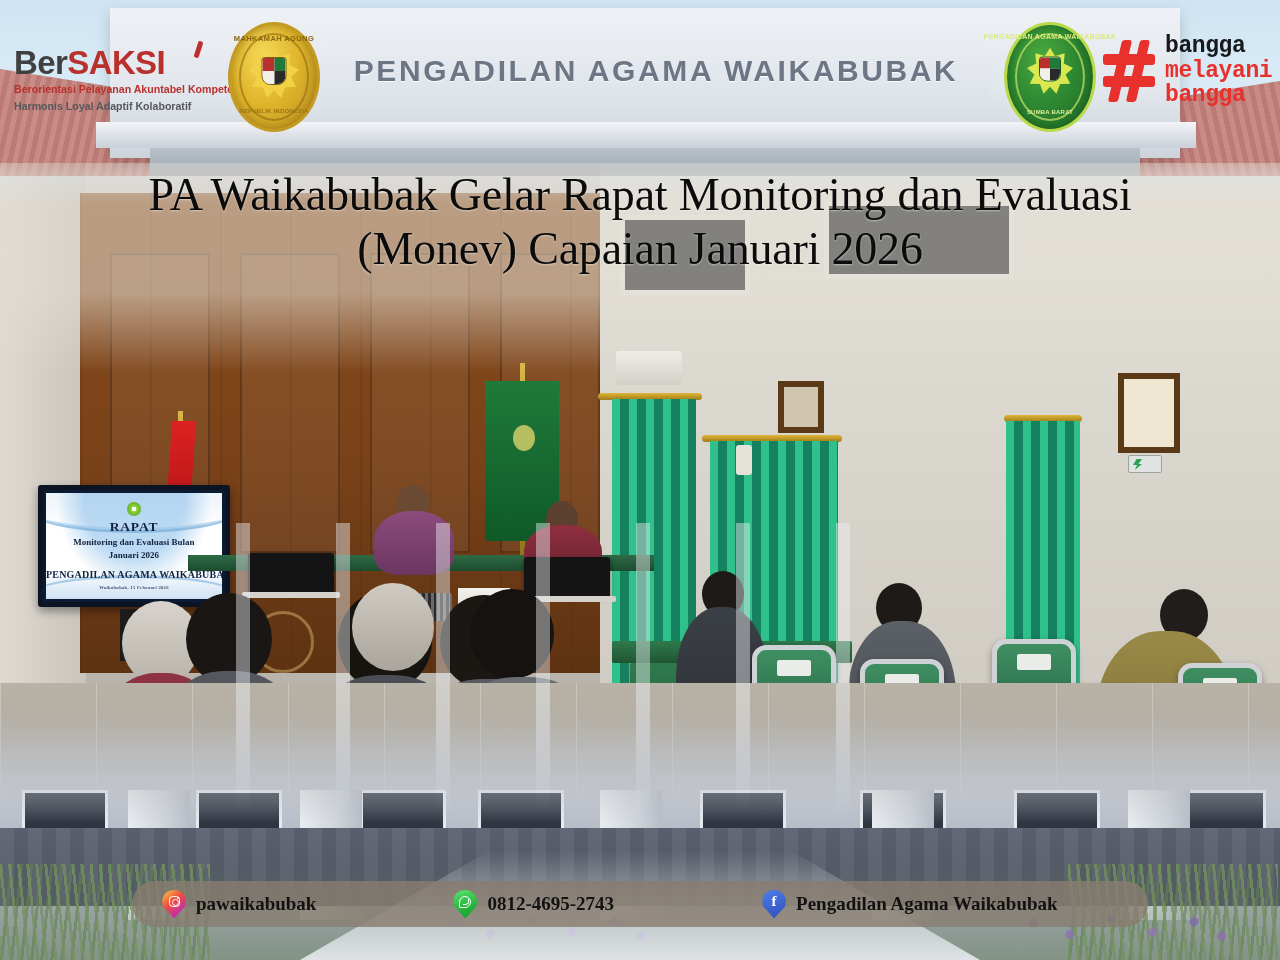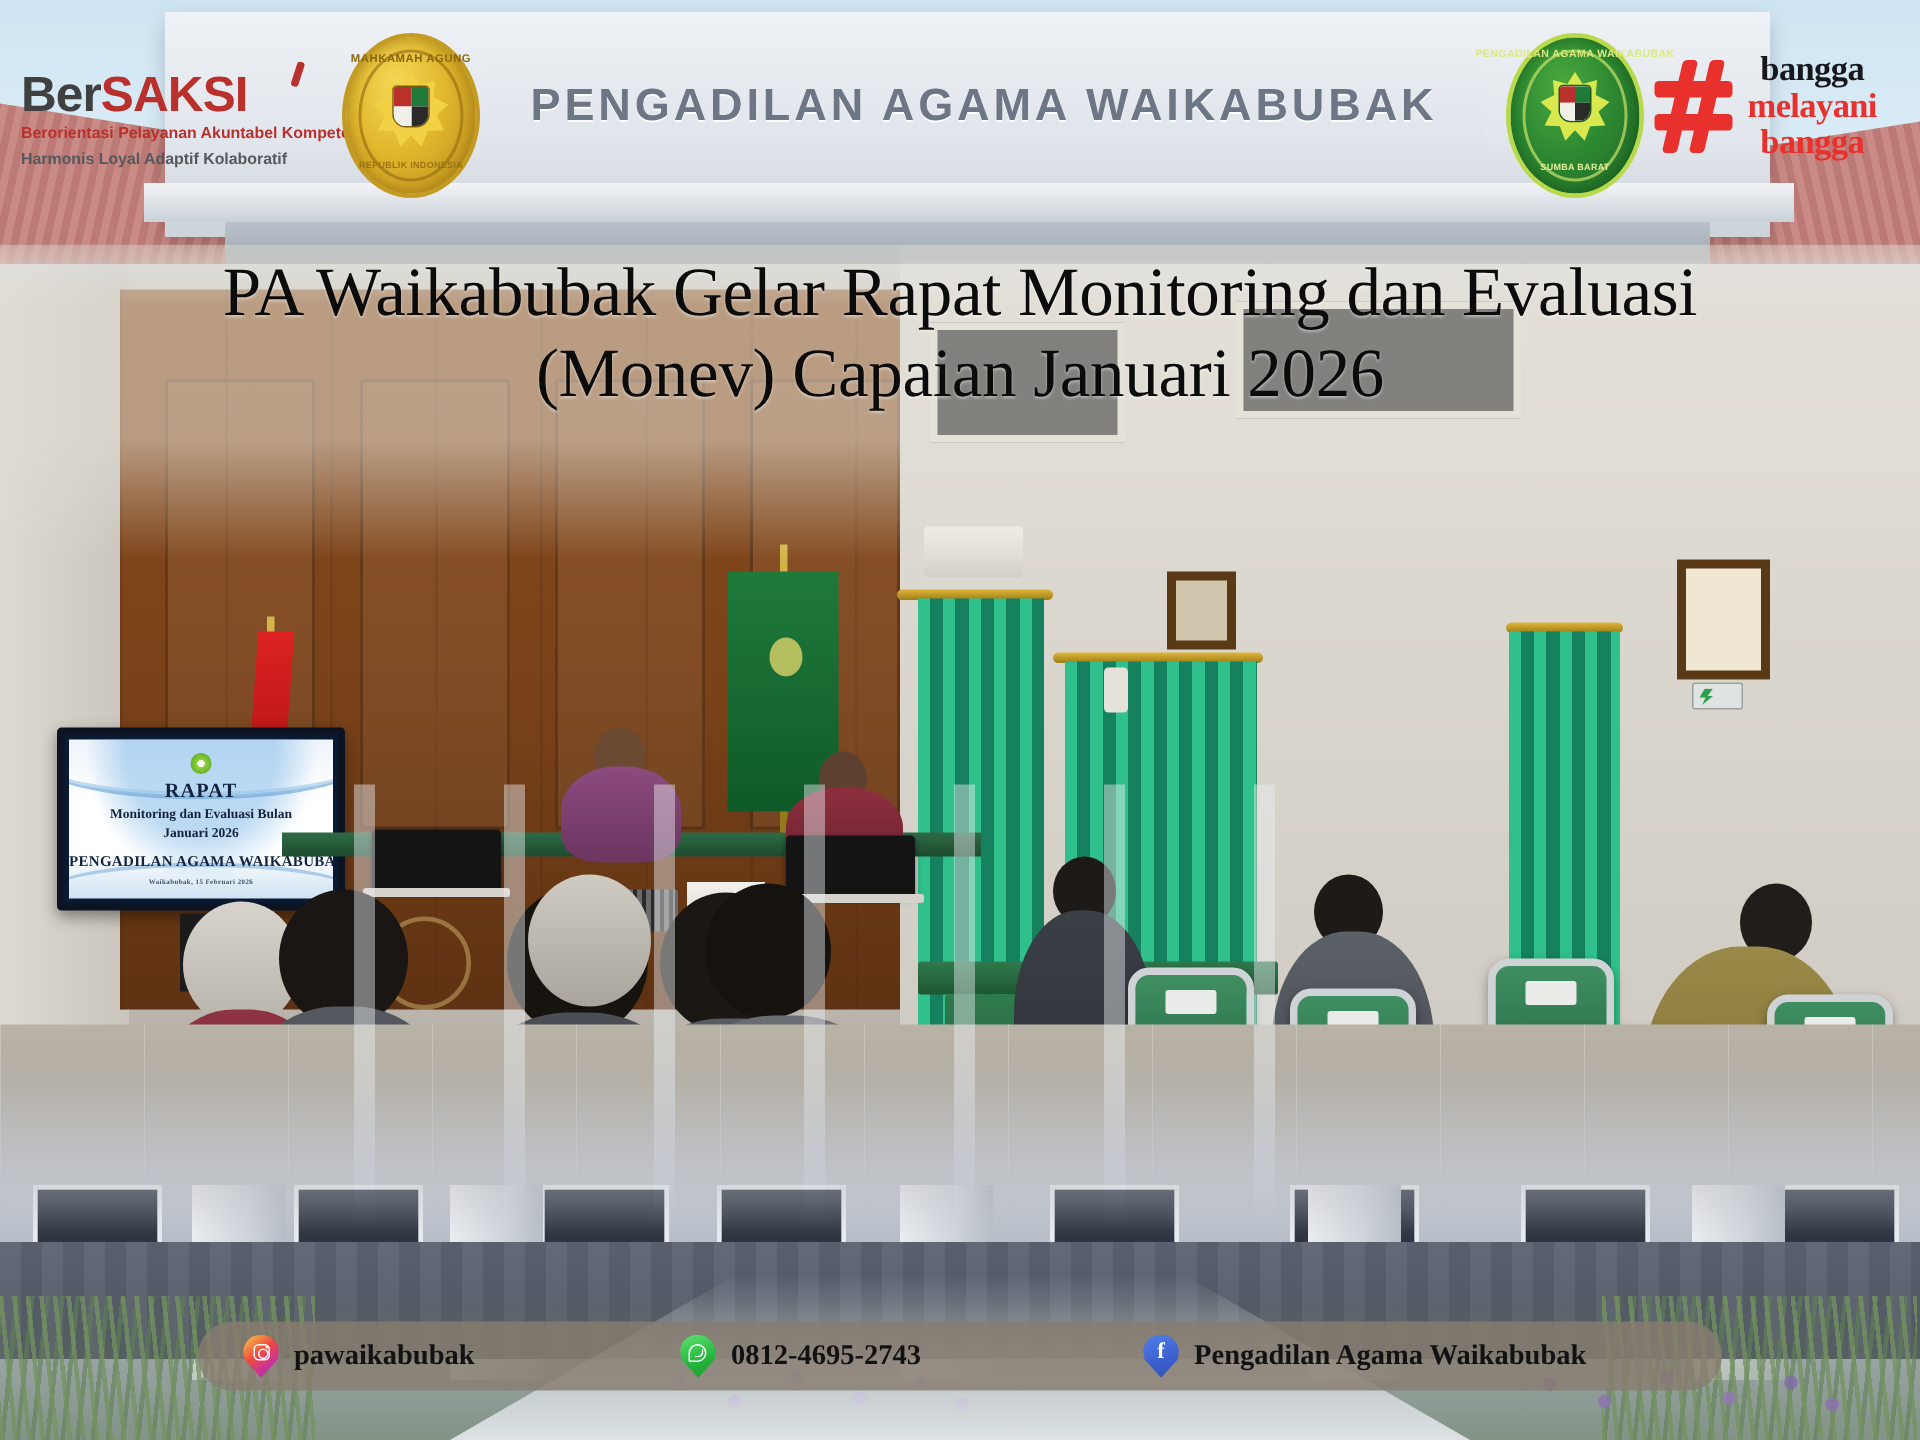--- a/index.html
+++ b/index.html
@@ -171,22 +171,22 @@
     white-space:nowrap;
   }
 
   .bmb { position:absolute; left:1102px; top:34px; display:flex; align-items:center; gap:9px; }
   .bmb-hash { position:relative; width:54px; height:66px; }
   .bmb-hash span { position:absolute; background:#e8302c; border-radius:3px; }
   .hb1 { width:10px; height:62px; left:13px; top:2px; transform:skewX(-13deg); }
   .hb2 { width:10px; height:62px; left:31px; top:2px; transform:skewX(-13deg); }
   .hb3 { width:52px; height:11px; left:1px; top:16px; }
   .hb4 { width:52px; height:11px; left:1px; top:38px; }
-  .bmb-words { font-family:Liberation Serif, serif; font-weight:bold;
-               font-size:23px; line-height:1.07; letter-spacing:-.4px;text-align:center; }
+  .bmb-words { font-family:Liberation Mono, monospace; font-weight:bold;
+               font-size:23px; line-height:1.07; letter-spacing:-.4px; }
   .bmb-words .w1 { color:#17181c; } .bmb-words .w2 { color:#e8302c; } .bmb-words .w3 { color:#e8302c; }
 
   
   #photo {
     position:absolute; left:0; top:163px; width:1280px; height:660px; z-index:3;
     overflow:hidden;
     -webkit-mask-image:linear-gradient(180deg, rgba(0,0,0,.45) 0px, rgba(0,0,0,1) 40px, rgba(0,0,0,1) 560px, rgba(0,0,0,.25) 640px, rgba(0,0,0,0) 660px);
     mask-image:linear-gradient(180deg, rgba(0,0,0,.45) 0px, rgba(0,0,0,1) 40px, rgba(0,0,0,1) 560px, rgba(0,0,0,.25) 640px, rgba(0,0,0,0) 660px);
   }
   .room-bg { position:absolute; inset:0; background:linear-gradient(180deg,#cdc9c0 0%,#c3bfb6 30%,#b4b0a7 100%); }

